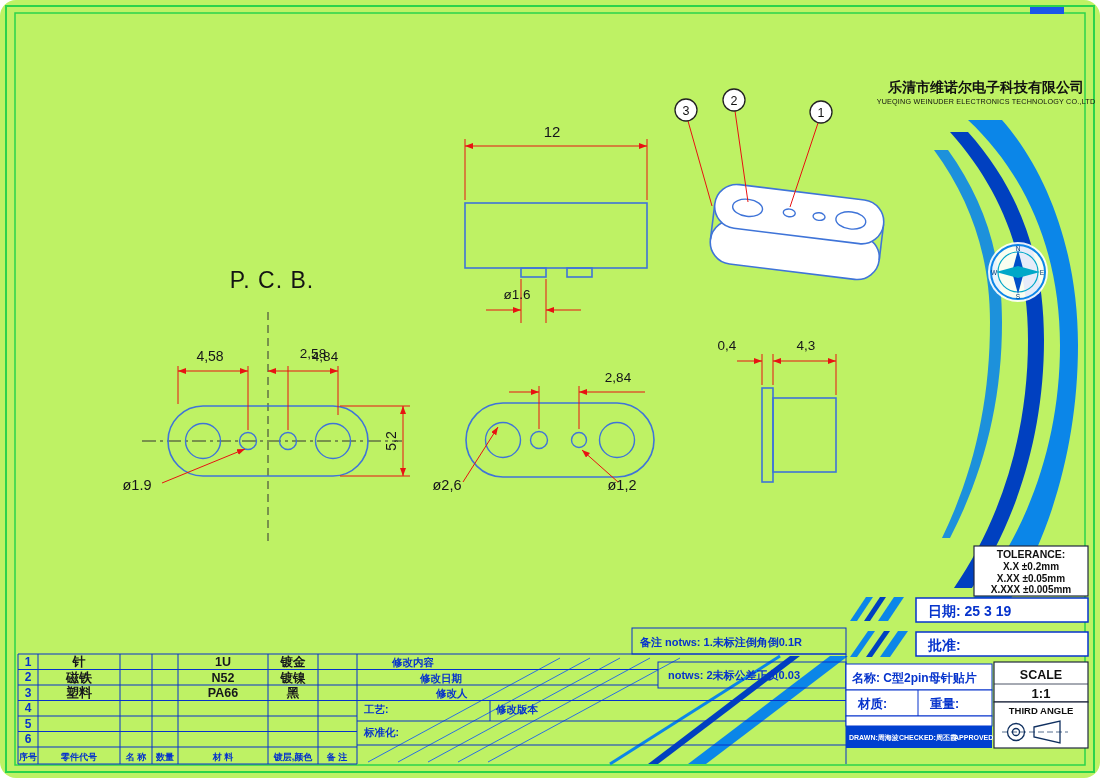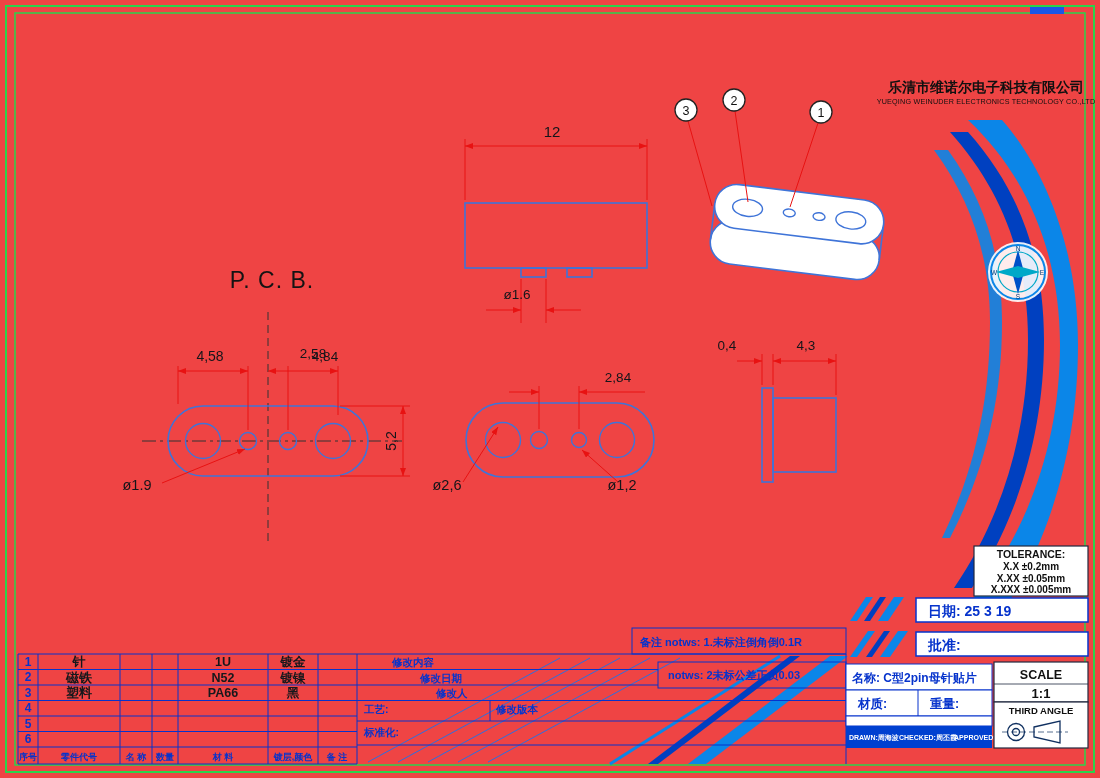--- a/index.html
+++ b/index.html
@@ -1,17 +1,17 @@
 <!DOCTYPE html>
 <html><head>
 <meta charset="utf-8">
 <style>
   html,body { margin:0; padding:0; background:#ffffff; }
-  #sheet { position:relative; width:1100px; height:778px; background:#ef4444; overflow:hidden;
-           font-family:"Liberation Sans","DejaVu Sans",sans-serif; }
+  #sheet { position:relative; width:1100px; height:778px; background:#bef264; overflow:hidden;
+           font-family:"Liberation Sans","DejaVu Sans",sans-serif;border-radius:16px; }
   svg { position:absolute; left:0; top:0; }
   text { font-family:"Liberation Sans","DejaVu Sans",sans-serif; }
   .part   { stroke:#3f74d8; stroke-width:1.6; fill:none; }
   .hole   { stroke:#3f74d8; stroke-width:1.4; fill:none; }
   .facefill { stroke:#3f74d8; stroke-width:1.6; fill:#ffffff; }
   .dim    { stroke:#e81212; stroke-width:1; fill:none; }
   .cl     { stroke:#333333; stroke-width:1; fill:none; }
   .tline  { stroke:#0633cc; stroke-width:1; fill:none; }
   .boxline{ stroke:#202840; stroke-width:1.2; fill:#ffffff; }
   .dimtxt { fill:#15151a; }

